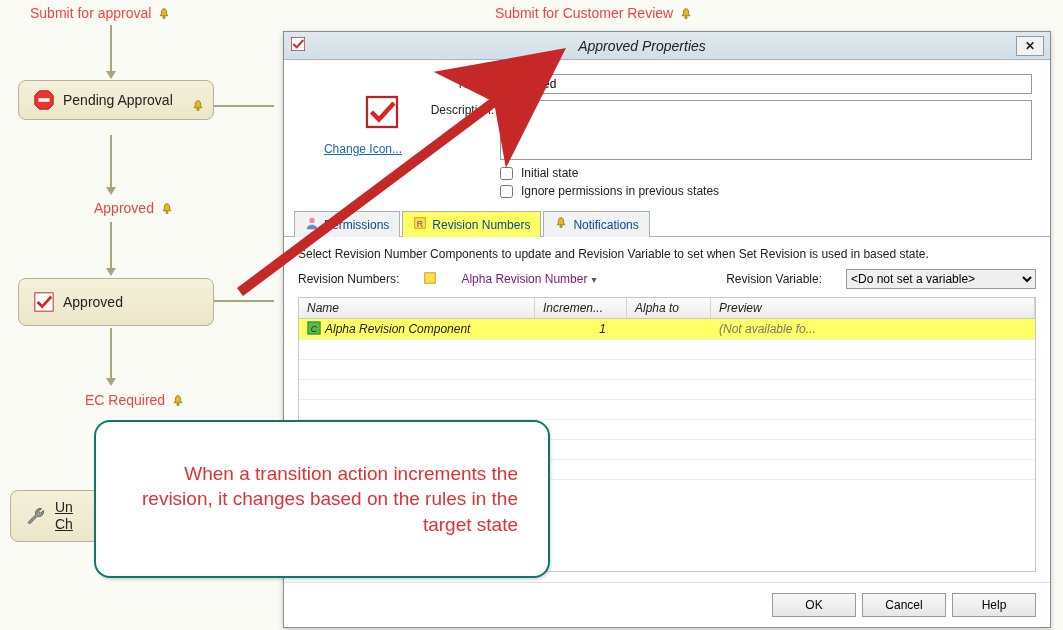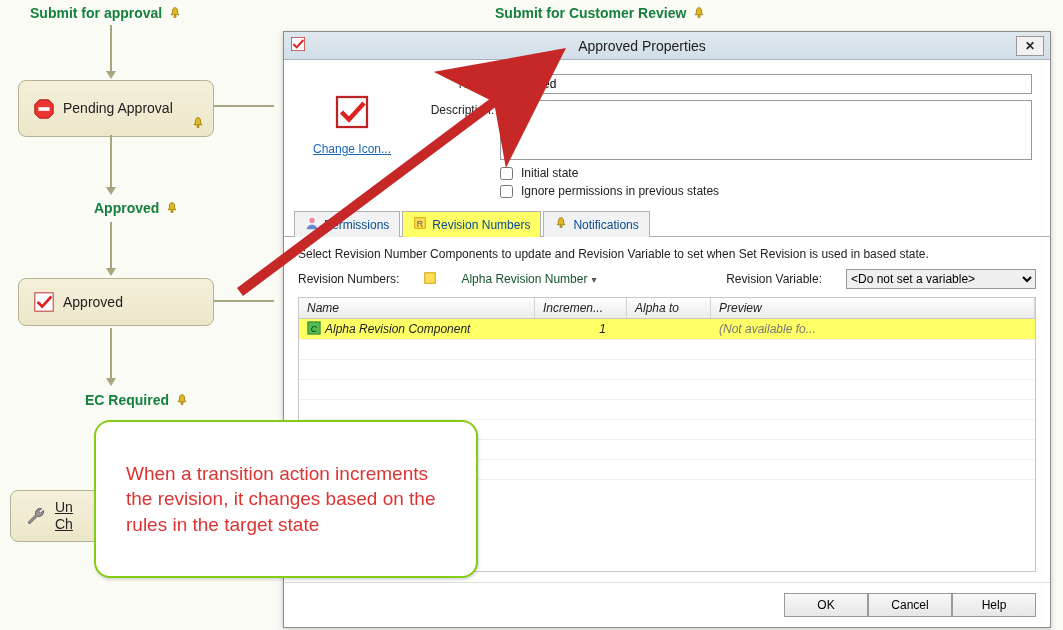--- a/index.html
+++ b/index.html
@@ -34,25 +34,24 @@
 .wf-node .node-icon { width: 22px; height: 22px; flex: 0 0 auto; }
 .wf-node .node-label { font-size: 14px; line-height: 1.2; }
 .wf-node.small { min-width: 120px; }
 .bell {
   width: 14px; height: 14px; display: inline-block;
 }
 .bell svg { display:block; }
 .trans-label {
   position: absolute;
   font-size: 14px;
-  color: #15803d;
-  display: flex;
-  align-items: center;
+  color: #ef4444;
+  display: flex;
+  align-items: flex-end;
   gap: 6px;
-  font-weight: bold;
 }
 .arrow-v {
   position: absolute;
   width: 2px;
   background: #a8a57f;
 }
 .arrow-v::after {
   content: "";
   position: absolute;
   left: -4px;
@@ -80,39 +79,39 @@
 }
 .titlebar {
   background: linear-gradient(#dfe8ee, #d2dfe8);
   height: 28px;
   display: flex;
   align-items: center;
   padding: 0 6px;
   border-bottom: 1px solid #a8b4bd;
 }
 .title-icon { margin-right: 6px; }
-.title-text { flex: 1; text-align: center; font-size: 14px; padding-right: 44px; }
+.title-text { flex: 1; text-align: center; font-size: 14px; padding-right: 44px; font-style: italic; }
 .close-btn {
   width: 28px; height: 20px;
   background: #f2f2f2;
   border: 1px solid #999;
   display: flex; align-items: center; justify-content: center;
   font-weight: bold;
   cursor: pointer;
 }
 .form-top {
   padding: 14px 18px 8px 18px;
   display: flex;
   gap: 18px;
 }
 .icon-col {
   width: 100px;
   display: flex;
   flex-direction: column;
-  align-items: center;
+  align-items: flex-end;
   gap: 10px;
   padding-top: 18px;
 }
 .big-check {
   width: 40px; height: 40px;
   display:flex;align-items:center;justify-content:center;
 }
 .change-icon-link {
   color: #1a66b8;
   text-decoration: underline;
@@ -188,21 +187,21 @@
 }
 .instr { font-size: 12px; margin-bottom: 8px; }
 .rev-row {
   display: flex;
   align-items: center;
   gap: 24px;
   margin-bottom: 8px;
 }
 .rev-row .spacer { flex:1; }
 .dropdown-link {
-  color: #14532d;
+  color: #701a75;
   display: inline-flex;
   align-items: center;
   gap: 4px;
   cursor: pointer;
 }
 .dropdown-link::after { content:"▾"; color:#555; font-size:10px; }
 .select { font:inherit; border:1px solid #999; height:20px; width:190px; }
 .table {
   flex:1;
   border:1px solid #c8c8c8;
@@ -229,43 +228,44 @@
 .trow { display:flex; height:20px; align-items:center;}
 .trow.highlight { background:#ffff66; }
 .td { padding:0 8px; font-size:12px; border-right:1px solid transparent;}
 .td.col-inc{ text-align:right; padding-right:20px;}
 .td.col-prev{ color:#777; }
 .trow-empty{ height:20px; border-top:1px solid #eee;}
 .btn-row {
   padding:10px 14px;
   display:flex;
   justify-content:flex-end;
+  gap:6px;
   border-top:1px solid #ddd;
 }
 .btn {
   min-width:84px;
   height:24px;
   border:1px solid #9a9a9a;
   background:linear-gradient(#f8f8f8,#e6e6e6);
   font:inherit;
   cursor:pointer;
 }
 
 
 .callout {
   position:absolute;
   left:94px; top:420px;
-  width:384px; height:158px;
-  border:2px solid #84cc16;
+  width:456px; height:158px;
+  border:2px solid #0f766e;
   border-radius:16px;
   background:#fff;
   display:flex;
   align-items:center;
   justify-content:center;
-  text-align:left;
+  text-align:right;
   padding:20px 30px;
   color:#d33;
   font-size:19px;
   line-height:1.35;
   box-shadow:1px 2px 3px rgba(0,0,0,.15);
   z-index:30;
 }
 
 
 .big-arrow { position:absolute; z-index:25; pointer-events:none; }
@@ -290,21 +290,21 @@
     <span class="bell">
       <svg viewBox="0 0 16 16">
           <path fill="#e3b921" stroke="#9c7a08" d="M8 2c2 0 3 1.5 3 4v2l1.5 2H3.5L5 8V6c0-2.5 1-4 3-4z"></path>
           <circle cx="8" cy="12" r="1.3" fill="#e3b921" stroke="#9c7a08"></circle>
         </svg>
     </span>
   </div>
 
   <div class="arrow-v" style="left:110px; top:25px; height:52px;"></div>
 
-  <div class="wf-node" style="left:18px; top:80px; width:196px; height:57px;">
+  <div class="wf-node" style="left:18px; top:80px; width:196px; height:40px;">
     <span class="node-icon">
       <svg viewBox="0 0 24 24">
           <polygon points="7,2 17,2 22,7 22,17 17,22 7,22 2,17 2,7" fill="#e33" stroke="#a11"></polygon>
           <rect x="6" y="10" width="12" height="4" fill="#fff"></rect>
         </svg>
     </span>
     <span class="node-label">Pending Approval</span>
     <span class="bell" style="position:absolute;right:8px;bottom:6px;">
       <svg viewBox="0 0 16 16">
           <path fill="#e3b921" stroke="#9c7a08" d="M8 2c2 0 3 1.5 3 4v2l1.5 2H3.5L5 8V6c0-2.5 1-4 3-4z"></path>

